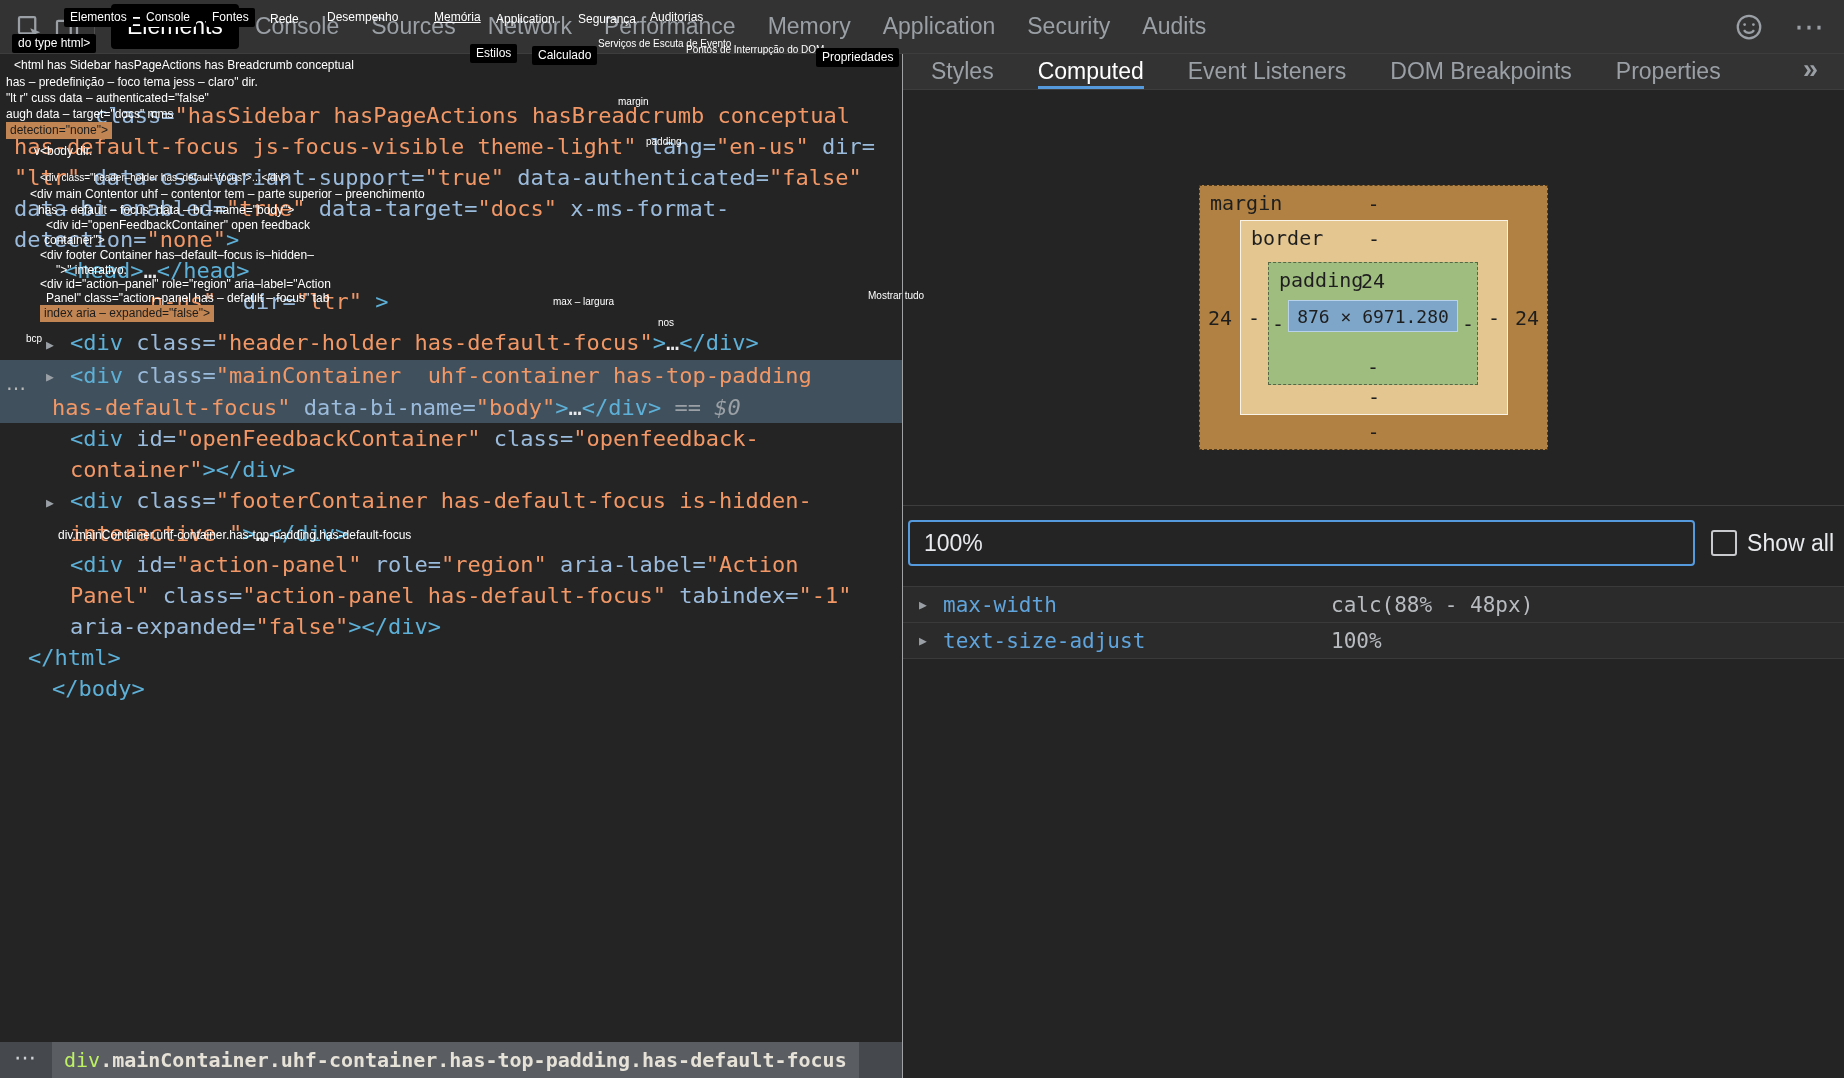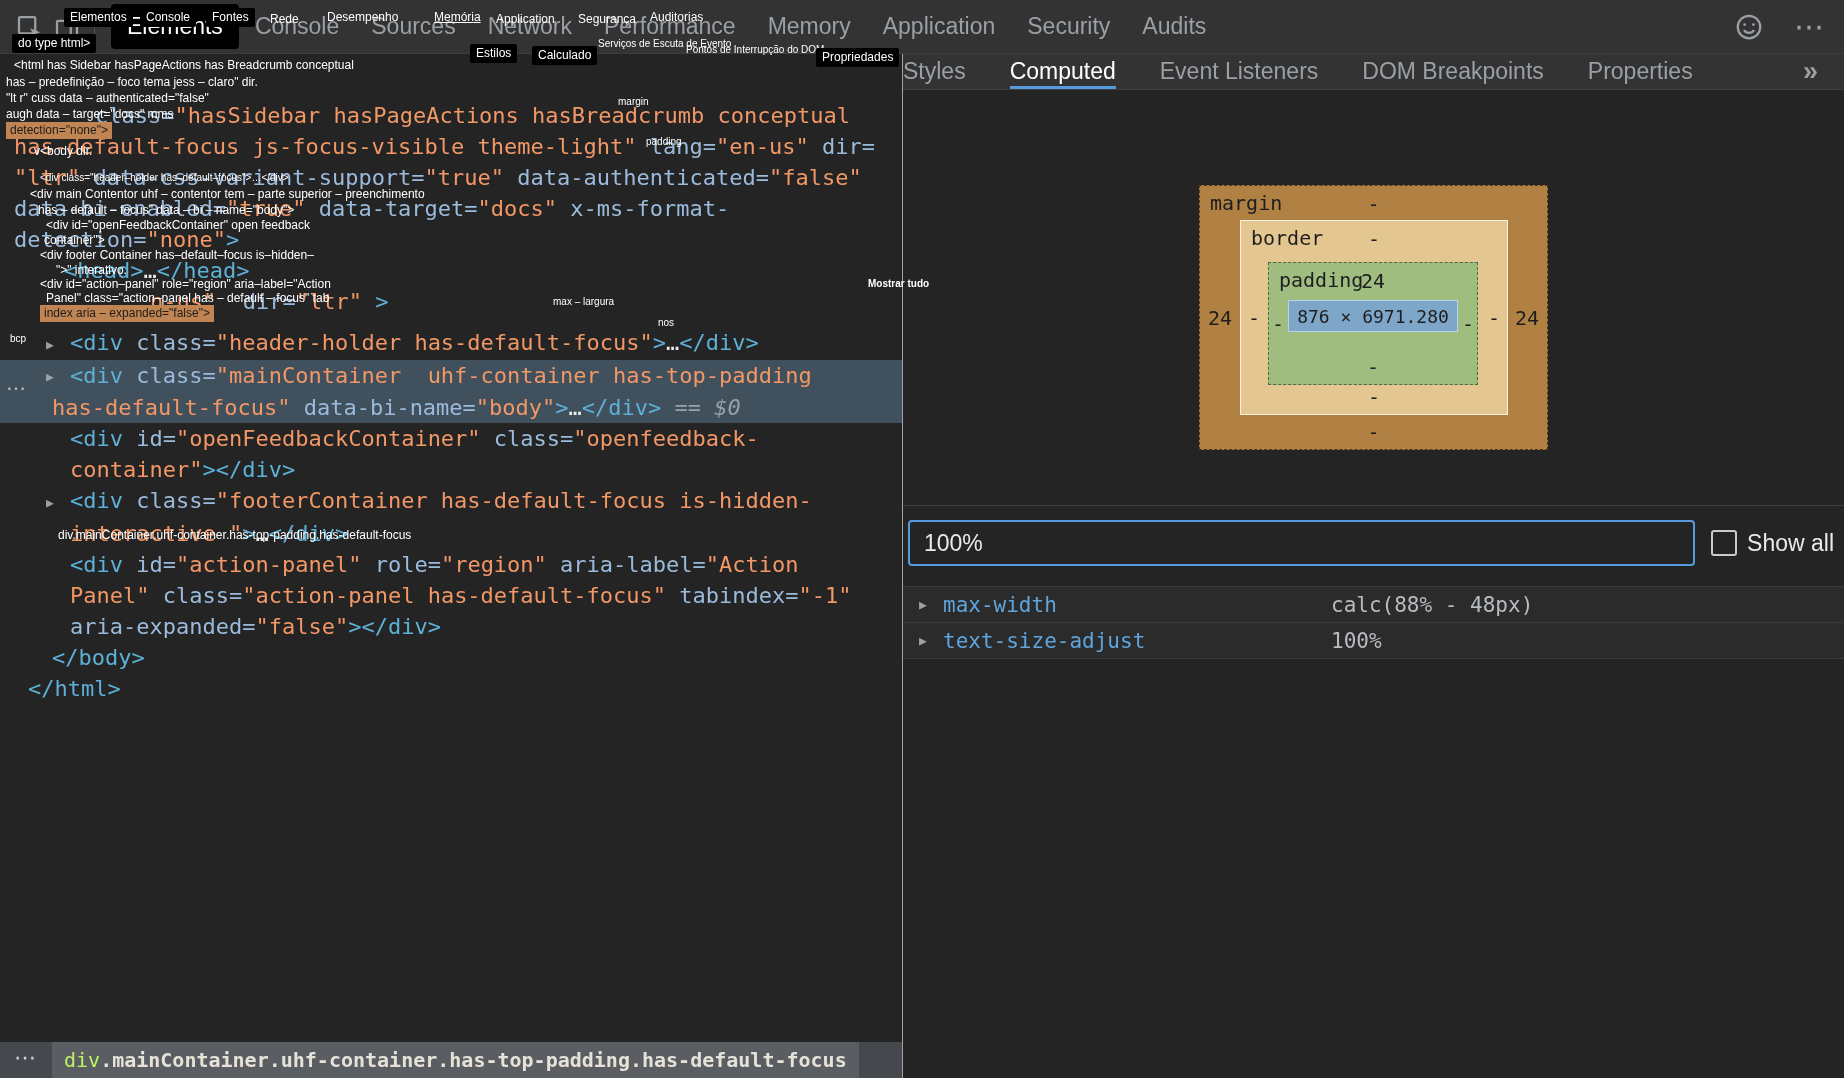--- a/index.html
+++ b/index.html
@@ -37,22 +37,22 @@
   .statusbar{position:absolute;left:0;bottom:0;width:100%;height:36px;background:#45484c;
              display:flex;align-items:center;}
   .sb-dots{color:#cfd2d6;font-size:22px;margin:0 10px 4px 14px;}
   .crumb{height:100%;display:flex;align-items:center;background:#5a5e63;padding:0 12px;
          font-family:"DejaVu Sans Mono",monospace;font-size:20px;margin-left:6px;white-space:nowrap;}
   .crumb-tag{color:#bef264;}
   .crumb-rest{color:#e6e2d8;font-weight:bold;}
 
   
   .right-pane{position:absolute;left:903px;top:54px;width:941px;bottom:0;background:#242424;overflow:hidden;}
-  .sb-tabs{height:36px;background:#333;border-bottom:1px solid #3d3d3d;display:flex;align-items:center;
-           box-sizing:border-box;}
+  .sb-tabs{height:36px;background:#333;border-bottom:1px solid #3d3d3d;display:flex;align-items:flex-start;
+           padding-left:28px;box-sizing:border-box;}
   .sb-tabs-list{display:flex;gap:44px;height:100%;align-items:stretch;}
   .sb-tab{font-size:23px;color:#9aa0a6;display:flex;align-items:center;white-space:nowrap;}
   .sb-tab.active{color:#fff;box-shadow:inset 0 -3px 0 var(--accent,#569ade);}
   .sb-overflow{margin-left:auto;margin-right:26px;color:#9aa0a6;font-size:27px;font-weight:bold;}
   .sb-content{position:absolute;top:36px;left:0;right:0;bottom:0;overflow:hidden;}
 
   
   .bm-margin{position:relative;width:349px;height:265px;margin:95px auto 0;
              background:var(--box-margin,#b08142);border:1px dashed rgba(0,0,0,.55);
              box-sizing:border-box;color:#1e1e1e;
@@ -156,22 +156,22 @@
         <div class="code-line" style="padding-left: 70px; margin-top: 10px;"><span class="tri">▶</span><span class="c-t">&lt;div</span><span class="c-a"> class=</span><span class="c-v">"header-holder has-default-focus"</span><span class="c-t">&gt;</span><span class="c-x">…</span><span class="c-t">&lt;/div&gt;</span></div>
         <div class="code-line sel" style="padding-left: 70px;"><span class="tri">▶</span><span class="c-t">&lt;div</span><span class="c-a"> class=</span><span class="c-v">"mainContainer  uhf-container has-top-padding</span></div>
         <div class="code-line sel" style="padding-left: 52px;"><span class="c-v">has-default-focus"</span><span class="c-a"> data-bi-name=</span><span class="c-v">"body"</span><span class="c-t">&gt;</span><span class="c-x">…</span><span class="c-t">&lt;/div&gt;</span><span class="c-d"> == $0</span></div>
         <div class="code-line" style="padding-left: 70px;"><span class="c-t">&lt;div</span><span class="c-a"> id=</span><span class="c-v">"openFeedbackContainer"</span><span class="c-a"> class=</span><span class="c-v">"openfeedback-</span></div>
         <div class="code-line" style="padding-left: 70px;"><span class="c-v">container"</span><span class="c-t">&gt;&lt;/div&gt;</span></div>
         <div class="code-line" style="padding-left: 70px;"><span class="tri">▶</span><span class="c-t">&lt;div</span><span class="c-a"> class=</span><span class="c-v">"footerContainer has-default-focus is-hidden-</span></div>
         <div class="code-line" style="padding-left: 70px;"><span class="c-v">interactive "</span><span class="c-t">&gt;</span><span class="c-x">…</span><span class="c-t">&lt;/div&gt;</span></div>
         <div class="code-line" style="padding-left: 70px;"><span class="c-t">&lt;div</span><span class="c-a"> id=</span><span class="c-v">"action-panel"</span><span class="c-a"> role=</span><span class="c-v">"region"</span><span class="c-a"> aria-label=</span><span class="c-v">"Action</span></div>
         <div class="code-line" style="padding-left: 70px;"><span class="c-v">Panel"</span><span class="c-a"> class=</span><span class="c-v">"action-panel has-default-focus"</span><span class="c-a"> tabindex=</span><span class="c-v">"-1"</span></div>
         <div class="code-line" style="padding-left: 70px;"><span class="c-a">aria-expanded=</span><span class="c-v">"false"</span><span class="c-t">&gt;&lt;/div&gt;</span></div>
+        <div class="code-line" style="padding-left: 28px;"><span class="c-t">&lt;/html&gt;</span></div>
         <div class="code-line" style="padding-left: 52px;"><span class="c-t">&lt;/body&gt;</span></div>
-        <div class="code-line" style="padding-left: 28px;"><span class="c-t">&lt;/html&gt;</span></div>
       </div>
     <span class="gutter-dots">⋯</span>
     <div class="statusbar">
       <span class="sb-dots">⋯</span>
       <span class="crumb">
         <span class="crumb-tag">div</span>
           <span class="crumb-rest">.mainContainer.uhf-container.has-top-padding.has-default-focus</span>
       </span>
     </div>
   </div>
@@ -267,20 +267,20 @@
       <span class="ov w" style="left: 40px; top: 172px; font-size: 10px;">&lt;div class="header–holder has–default–focus"&gt;…&lt;/div&gt;</span>
       <span class="ov w" style="left: 30px; top: 187px;">&lt;div main Contentor uhf – contentor tem – parte superior – preenchimento</span>
       <span class="ov w" style="left: 38px; top: 203px;">has – default – focus" data – bi – name="body"&gt;</span>
       <span class="ov w" style="left: 46px; top: 218px;">&lt;div id="openFeedbackContainer" open feedback</span>
       <span class="ov w" style="left: 44px; top: 233px;">container"&gt;</span>
       <span class="ov w" style="left: 40px; top: 248px;">&lt;div footer Container has–default–focus is–hidden–</span>
       <span class="ov w" style="left: 56px; top: 263px;">"&gt;" interativo.</span>
       <span class="ov w" style="left: 40px; top: 277px;">&lt;div id="action–panel" role="region" aria–label="Action</span>
       <span class="ov w" style="left: 46px; top: 291px;">Panel" class="action–panel has – default – focus" tab</span>
       <span class="ov h" style="left: 40px; top: 305px;">index aria – expanded="false"&gt;</span>
-      <span class="ov w" style="left: 10px; top: 333px; font-size: 10px;">bcp</span>
+      <span class="ov w" style="left: 26px; top: 333px; font-size: 10px;">bcp</span>
       <span class="ov w" style="left: 553px; top: 296px; font-size: 10px;">max – largura</span>
       <span class="ov w" style="left: 658px; top: 317px; font-size: 10px;">nos</span>
-      <span class="ov w" style="left: 868px; top: 278px; font-size: 10px; font-weight: bold;">Mostrar tudo</span>
+      <span class="ov w" style="left: 868px; top: 290px; font-size: 10px;">Mostrar tudo</span>
       <span class="ov w" style="left: 58px; top: 528px; font-size: 12px;">div.mainContainer.uhf-container.has-top-padding.has-default-focus</span>
     </div>
 
 </div>
 
 </body></html>

